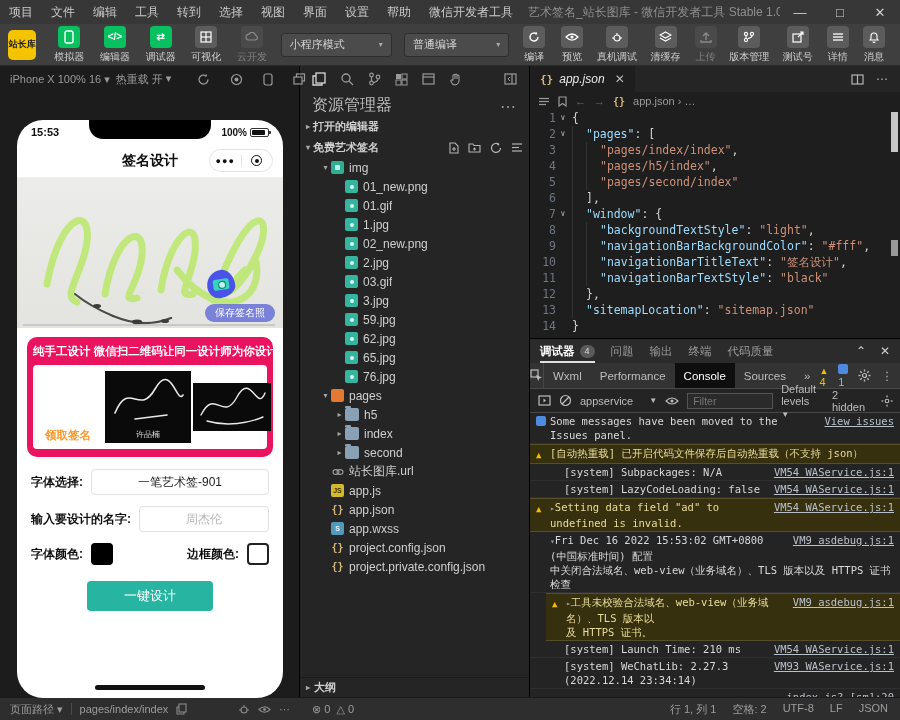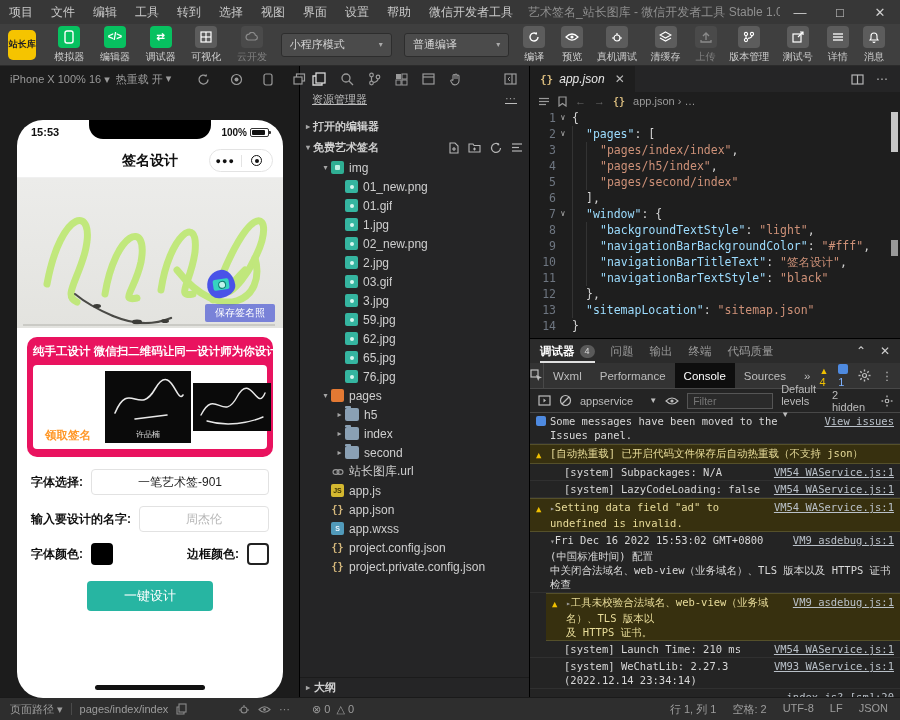--- a/index.html
+++ b/index.html
@@ -50,21 +50,21 @@
     display:flex;align-items:center;}
   .capsule .dots{flex:1;text-align:center;color:#111;font-size:9px;letter-spacing:1px;}
   .capsule .sep{width:1px;height:12px;background:#e3e3e3;}
   .capsule .cdot{flex:1;display:flex;align-items:center;justify-content:center;}
   .capsule .cdot i{width:11px;height:11px;border:1.5px solid #111;border-radius:50%;display:flex;align-items:center;justify-content:center;}
   .capsule .cdot i:after{content:"";width:4px;height:4px;background:#111;border-radius:50%;}
   .sig-area{height:150px;background:linear-gradient(180deg,#ececea,#e3e3df);position:relative;}
   .cam-blob{position:absolute;right:48px;top:92px;width:28px;height:28px;background:#4953e8;border-radius:54% 46% 60% 40%/55% 60% 40% 45%;transform:rotate(-8deg);display:flex;align-items:center;justify-content:center;}
   .cam-body{width:16px;height:11px;background:#35d3c0;border-radius:2px;position:relative;}
   .cam-body:after{content:"";position:absolute;left:5px;top:2.5px;width:6px;height:6px;border:1.5px solid #0c7d71;border-radius:50%;background:#bff3ec;}
-  .save-pill{position:absolute;right:8px;top:126px;background:rgba(86,98,214,.75);color:#fff;font-size:10px;padding:2px 10px;border-radius:2px;}
+  .save-pill{position:absolute;right:8px;top:126px;background:rgba(86,98,214,.75);color:#fff;font-size:10px;padding:2px 10px;border-radius:9px;}
   .banner{margin:9px 10px 0;background:#e9135f;border-radius:10px;padding:5px 6px 8px;}
   .banner .bt{color:#fff;font-weight:bold;font-size:11.5px;text-align:center;white-space:nowrap;margin:2px 0 6px;}
   .banner .inner{background:#fff;border-radius:4px;height:84px;position:relative;}
   .thumb{position:absolute;background:#0a0a0a;}
   .thumb.t1{left:72px;top:6px;width:86px;height:72px;}
   .thumb.t2{left:160px;top:18px;width:78px;height:48px;}
   .thumb .cap{position:absolute;bottom:3px;left:0;right:0;text-align:center;color:#ddd;font-size:8px;}
   .get-link{position:absolute;left:12px;bottom:6px;color:#ff9727;font-weight:bold;font-size:11.5px;}
   .form{padding:12px 14px 0;font-size:12px;color:#111;}
   .frow{display:flex;align-items:center;margin-bottom:11px;}
@@ -75,21 +75,21 @@
   .swatch{width:22px;height:22px;border-radius:4px;margin-left:8px;}
   .swatch.black{background:#000;}
   .swatch.white{background:#fff;border:2px solid #222;}
   .design-btn{display:block;margin:16px auto 0;width:126px;height:30px;background:#27b5a2;color:#fff;border:none;border-radius:4px;font-size:13px;font-family:"Liberation Sans",sans-serif;}
   .home-ind{position:absolute;left:50%;transform:translateX(-50%);bottom:8px;width:110px;height:5px;background:#111;border-radius:3px;}
 
   
   .explorer{width:230px;background:#252526;border-right:1px solid #000;display:flex;flex-direction:column;font-size:12px;flex:0 0 auto;min-height:0;}
   .act-row{height:26px;display:flex;align-items:center;gap:14px;padding:0 12px;color:#9a9a9a;}
   .act-row .grow{flex:1;}
-  .exp-head{height:24px;display:flex;align-items:flex-start;padding:0 12px;color:#bdbdbd;font-size:11px;text-decoration:underline;}
+  .exp-head{height:24px;display:flex;align-items:flex-end;padding:0 12px;color:#bdbdbd;font-size:16px;}
   .exp-head .dots{margin-left:auto;letter-spacing:1px;color:#9a9a9a;}
   .sec{height:21px;display:flex;align-items:center;padding:0 6px;color:#cfcfcf;font-weight:bold;font-size:11px;gap:3px;}
   .sec .acts{margin-left:auto;display:flex;gap:9px;align-items:center;color:#b5b5b5;font-weight:normal;}
   .tree{flex:1;overflow:hidden;}
   .trow{height:19px;display:flex;align-items:center;color:#cfcfcf;white-space:nowrap;}
   .trow .arr{width:11px;font-size:8px;color:#a5a5a5;text-align:center;flex:0 0 auto;}
   .trow .lbl{margin-left:5px;overflow:hidden;text-overflow:ellipsis;}
   .fi{width:13px;height:13px;flex:0 0 auto;display:inline-flex;align-items:center;justify-content:center;font-size:9px;}
   .fi.imgf{background:#2fae93;border-radius:2px;position:relative;}
   .fi.imgf:after{content:"";width:5px;height:5px;background:#bff0e4;border-radius:1px;}

